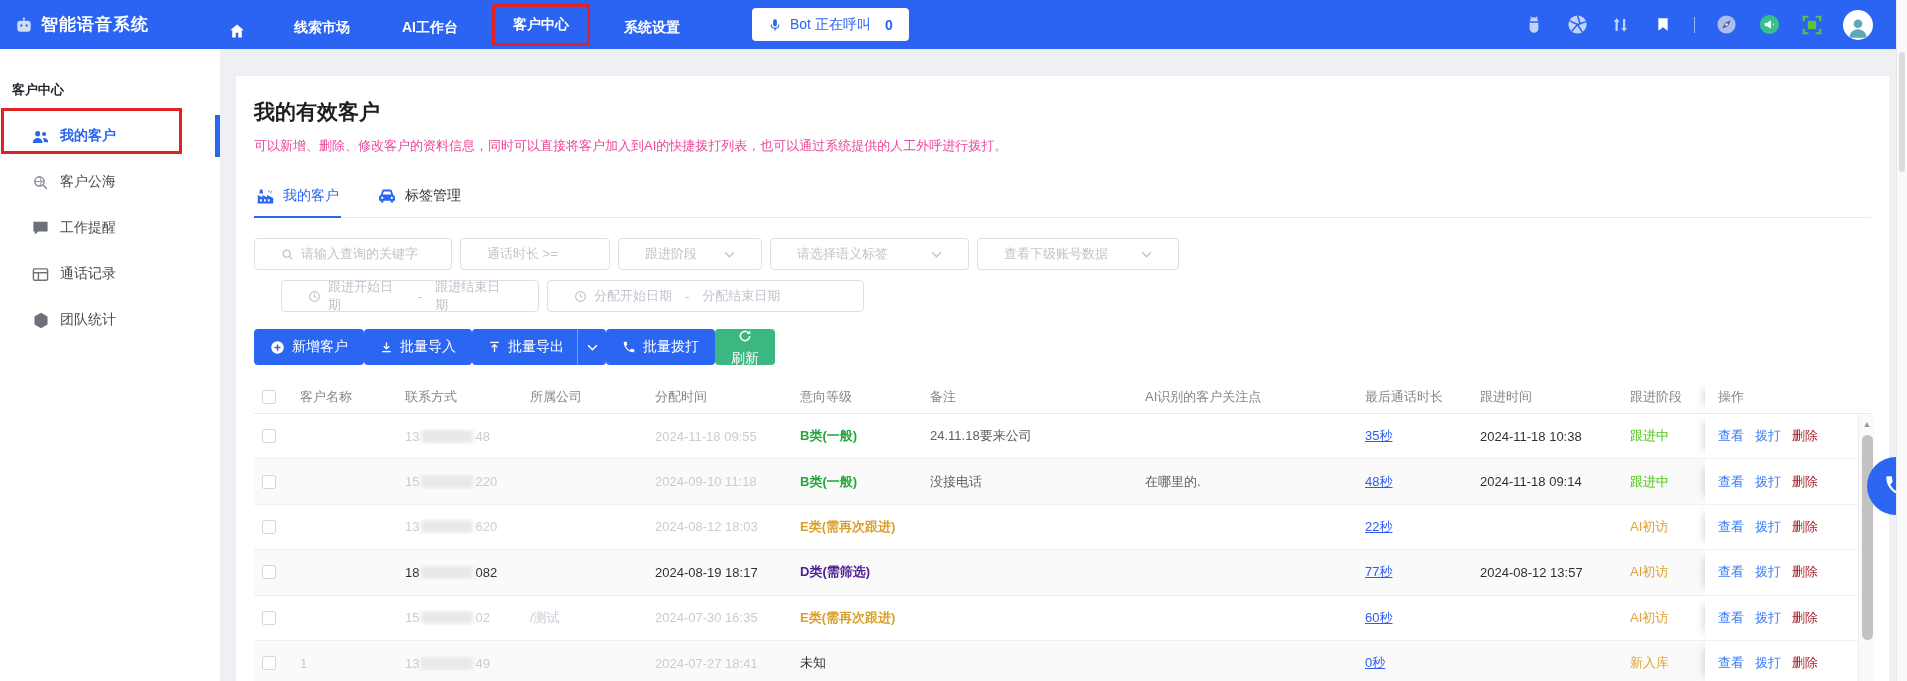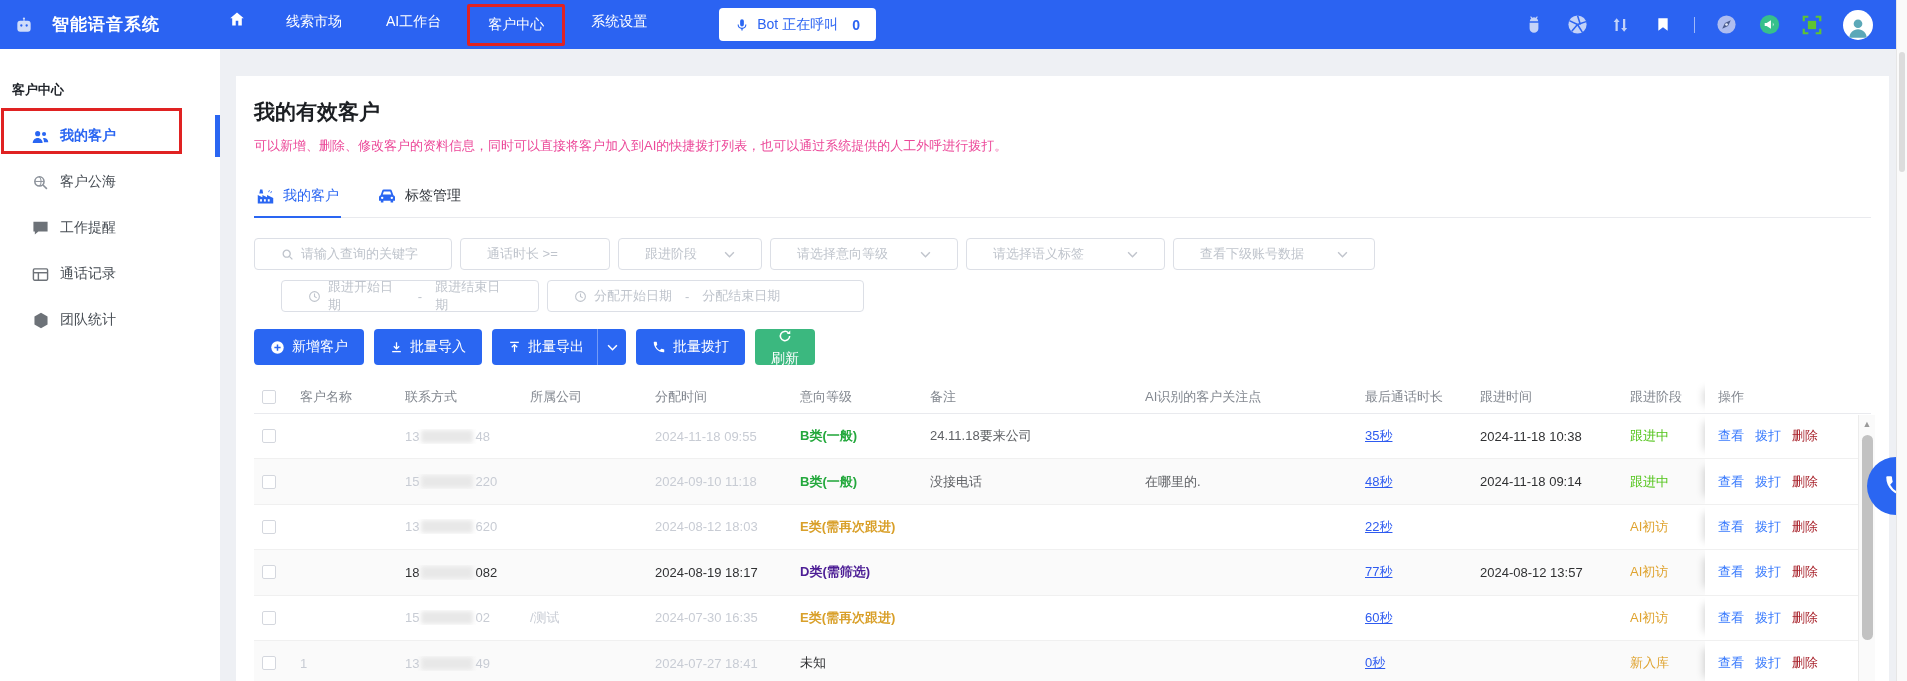--- a/index.html
+++ b/index.html
@@ -2,23 +2,23 @@
 <html><head>
 <meta charset="utf-8">
 <style>
   * { margin:0; padding:0; box-sizing:border-box; }
   html,body { width:1907px; height:681px; overflow:hidden; background:#eef0f4;
     font-family:"Liberation Sans","DejaVu Sans",sans-serif; }
 
   
   .navbar { position:absolute; left:0; top:0; width:1907px; height:49px; background:#2b63f2;
     display:flex; align-items:center; color:#fff; z-index:5; }
-  .logo { display:flex; align-items:center; gap:18px; margin-left:14px; width:200px; }
+  .logo { display:flex; align-items:center; gap:7px; margin-left:14px; width:200px; }
   .logo-txt { font-size:17px; font-weight:700; letter-spacing:1px; }
-  .nav-items { display:flex; align-items:flex-start; gap:8px; }
+  .nav-items { display:flex; align-items:flex-end; gap:16px;font-weight:bold; }
   .nav-item { font-size:14px; padding:9px 18px; cursor:pointer; white-space:nowrap; position:relative; }
   .nav-home { padding:6px 14px; display:flex; align-items:center; }
   .ann-nav { border:3px solid #e02222; border-radius:2px; }
   .bot-btn { margin-left:54px; background:#fff; color:#2b63f2; border-radius:4px; height:33px;
     display:flex; align-items:center; gap:8px; padding:0 16px; font-size:14px; cursor:pointer; }
   .bot-count { font-weight:700; margin-left:6px; }
   .nav-right { margin-left:auto; margin-right:34px; display:flex; align-items:center; gap:19px; }
   .nav-ico { width:24px; height:24px; display:flex; align-items:center; justify-content:center; cursor:pointer; }
   .nav-divider { width:1px; height:16px; background:rgba(255,255,255,.55); }
   .avatar { width:30px; height:30px; border-radius:50%; background:#fff; display:flex; align-items:flex-end; justify-content:center; overflow:hidden; }
@@ -47,21 +47,21 @@
   .filters1 { display:flex; gap:8px; margin-top:20px; }
   .filters2 { display:flex; gap:8px; margin-top:10px;margin-left:27px; }
   .fbox { height:32px; border:1px solid #dcdfe6; border-radius:4px; display:flex; align-items:center;
     gap:7px; padding:0 26px; font-size:13px; color:#bfc4cc; background:#fff; }
   .fbox .grow { flex:1; }
   .w1{width:198px}.w2{width:150px}.w3{width:144px}.w4{width:188px}.w5{width:199px}.w6{width:202px}
   .d1{width:258px}.d2{width:317px}
   .chev { color:#c0c4cc; }
   .dash { color:#bfc4cc; padding:0 6px; }
 
-  .actions { display:flex; gap:10px; margin-top:17px; }
+  .actions { display:flex; margin-top:17px; }
   .btn { height:36px; border-radius:4px; background:#2a66f2; color:#fff; font-size:14px;
     display:flex; align-items:center; gap:7px; padding:0 16px; cursor:pointer; white-space:nowrap; }
   .btn-group { display:flex; }
   .btn-group .btn-main { border-radius:4px 0 0 4px; padding-right:13px; }
   .btn-group .btn-chev { width:29px; border-radius:0 4px 4px 0; border-left:1px solid rgba(255,255,255,.35);
     background:#2a66f2; display:flex; align-items:center; justify-content:center; cursor:pointer; }
   .btn.green { background:#3bb87f;flex-direction:column; }
 
   
   .table { margin-top:16px; position:relative; }
@@ -308,28 +308,20 @@
         <span class="grow">通话时长 &gt;=</span>
       </div>
       <div class="fbox w3">
         <span class="grow">跟进阶段</span>
         <span class="chev">
           <svg width="11" height="7" viewBox="0 0 12 8">
               <path fill="none" stroke="#c0c4cc" stroke-width="1.6" d="M1 1.5 6 6.5 11 1.5"></path>
             </svg>
         </span>
       </div>
-      <div class="fbox w4">
-        <span class="grow">请选择意向等级</span>
-        <span class="chev">
-          <svg width="11" height="7" viewBox="0 0 12 8">
-              <path fill="none" stroke="#c0c4cc" stroke-width="1.6" d="M1 1.5 6 6.5 11 1.5"></path>
-            </svg>
-        </span>
-      </div>
       <div class="fbox w5">
         <span class="grow">请选择语义标签</span>
         <span class="chev">
           <svg width="11" height="7" viewBox="0 0 12 8">
               <path fill="none" stroke="#c0c4cc" stroke-width="1.6" d="M1 1.5 6 6.5 11 1.5"></path>
             </svg>
         </span>
       </div>
       <div class="fbox w6">
         <span class="grow">查看下级账号数据</span>

